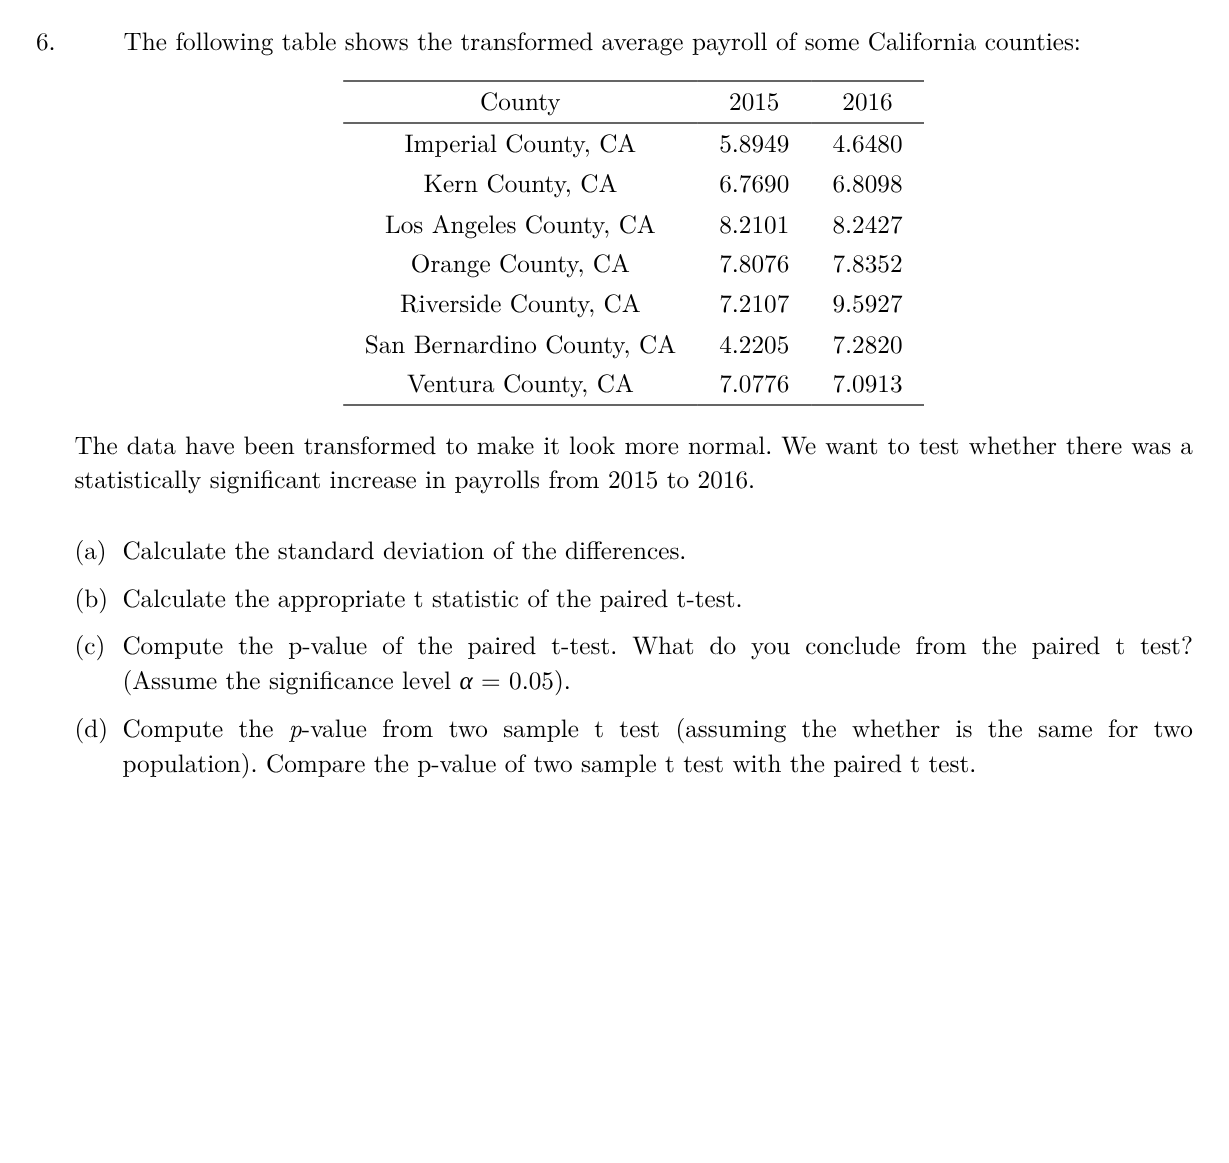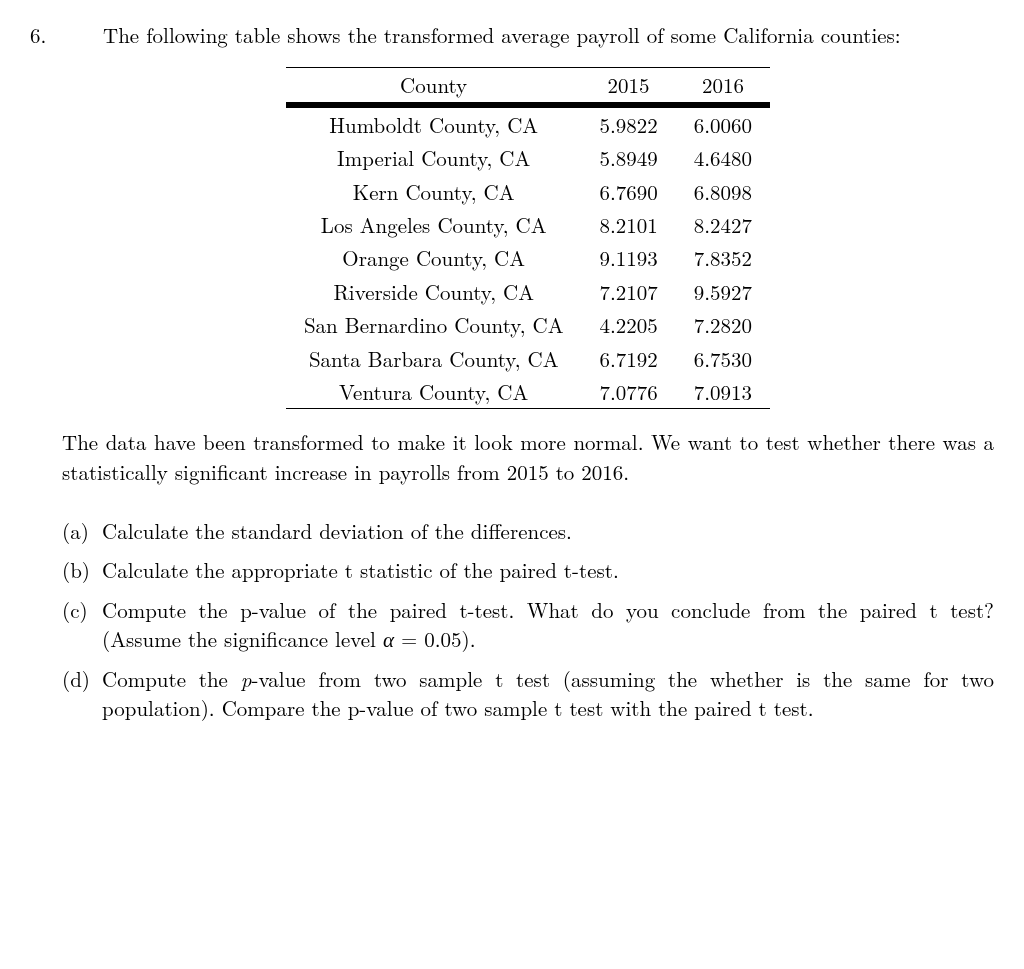--- a/index.html
+++ b/index.html
@@ -37,21 +37,21 @@
       font-size: 21px;
     }
     .data-table th,
     .data-table td {
       padding: 2px 18px;
       text-align: center;
       font-weight: normal;
     }
     .data-table thead tr {
       border-top: 1.5px solid #000;
-      border-bottom: 6px solid #000000;
+      border-bottom: 1px solid #000000;
     }
     .data-table tbody tr:last-child {
       border-bottom: 1.5px solid #000;
     }
     .middle-text {
       margin-bottom: 30px;
       text-align: justify;
     }
     .sub-parts {
       list-style: none;
@@ -85,59 +85,49 @@
     <table class="data-table">
       <thead>
         <tr>
           <th>County</th>
           <th>2015</th>
           <th>2016</th>
         </tr>
       </thead>
       <tbody>
 
-      <tr>
-            <td>Humboldt County, CA</td>
-            <td>5.9822</td>
-            <td>6.0060</td>
-          </tr>
           <tr>
             <td>Imperial County, CA</td>
             <td>5.8949</td>
             <td>4.6480</td>
           </tr>
           <tr>
             <td>Kern County, CA</td>
             <td>6.7690</td>
             <td>6.8098</td>
           </tr>
           <tr>
             <td>Los Angeles County, CA</td>
             <td>8.2101</td>
             <td>8.2427</td>
           </tr>
           <tr>
             <td>Orange County, CA</td>
-            <td>9.1193</td>
+            <td>7.8076</td>
             <td>7.8352</td>
           </tr>
           <tr>
             <td>Riverside County, CA</td>
             <td>7.2107</td>
             <td>9.5927</td>
           </tr>
           <tr>
             <td>San Bernardino County, CA</td>
             <td>4.2205</td>
             <td>7.2820</td>
-          </tr>
-          <tr>
-            <td>Santa Barbara County, CA</td>
-            <td>6.7192</td>
-            <td>6.7530</td>
           </tr>
           <tr>
             <td>Ventura County, CA</td>
             <td>7.0776</td>
             <td>7.0913</td>
           </tr>
         </tbody>
     </table>
 
     <p class="middle-text">The data have been transformed to make it look more normal. We want to test whether there was a statistically significant increase in payrolls from 2015 to 2016.</p>

